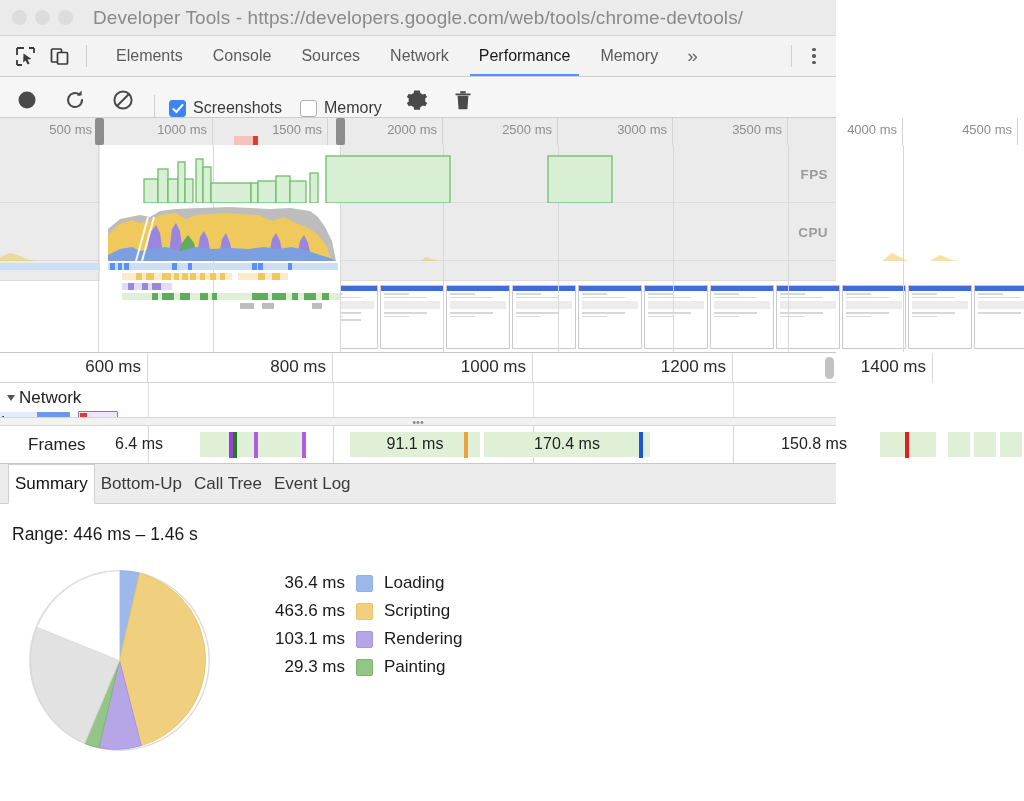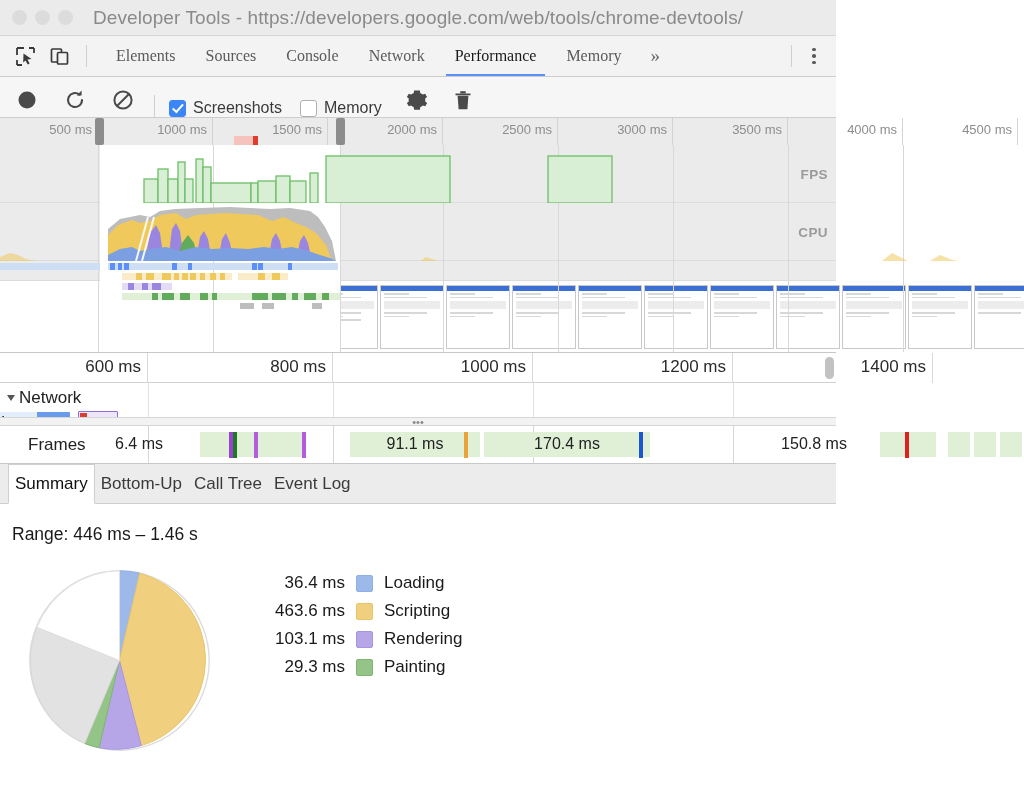--- a/index.html
+++ b/index.html
@@ -18,21 +18,21 @@
   .traffic { display: flex; gap: 8px; margin-left: 12px; }
   .dot { width: 15px; height: 15px; border-radius: 50%; background: #dcdcdc; }
   .title-text {
     position: absolute; left: 0; right: 0; text-align: center;
     font-size: 19px; color: #8a8a8a; letter-spacing: .1px; white-space: nowrap;
   }
 
   
   .tabbar {
     height: 41px; flex: 0 0 41px; background: #f3f3f3;
-    border-bottom: 1px solid #cdcdcd; display: flex; align-items: center; font-family: Liberation Serif, serif;
+    border-bottom: 1px solid #cdcdcd; display: flex; align-items: center;
   }
   .tool-icons { display: flex; align-items: center; gap: 4px; padding: 0 6px 0 10px; }
   .ticon { width: 30px; height: 30px; display: flex; align-items: center; justify-content: center; cursor: pointer; }
   .vsep { width: 1px; height: 22px; background: #cfcfcf; margin: 0 8px; }
   .tabs { display: flex; align-items: center; height: 100%; }
   .tab {
     padding: 0 15px; height: 100%; display: flex; align-items: center;
     font-size: 16px; color: #5a5a5a; cursor: pointer; position: relative; white-space: nowrap;
   }
   .tab.active { color: #1a1a1a; }
@@ -172,22 +172,22 @@
       <div class="ticon">
         <svg width="21" height="21" viewBox="0 0 21 21">
           <rect x="2.5" y="3" width="10" height="13" rx="1" stroke="#3a3a3a" stroke-width="1.7" fill="none"></rect>
           <rect x="8.5" y="6.5" width="10" height="11.5" rx="1" stroke="#3a3a3a" stroke-width="1.7" fill="#f3f3f3"></rect>
         </svg>
       </div>
       <div class="vsep"></div>
     </div>
     <div class="tabs">
       <div class="tab">Elements</div>
+      <div class="tab">Console</div>
       <div class="tab">Sources</div>
-      <div class="tab">Console</div>
       <div class="tab">Network</div>
       <div class="tab active">Performance</div>
       <div class="tab">Memory</div>
       <div class="tab-more">»</div>
     </div>
     <div class="tabbar-right">
       <div class="vsep"></div>
       <div class="kebab">
           <i></i>
           <i></i>

